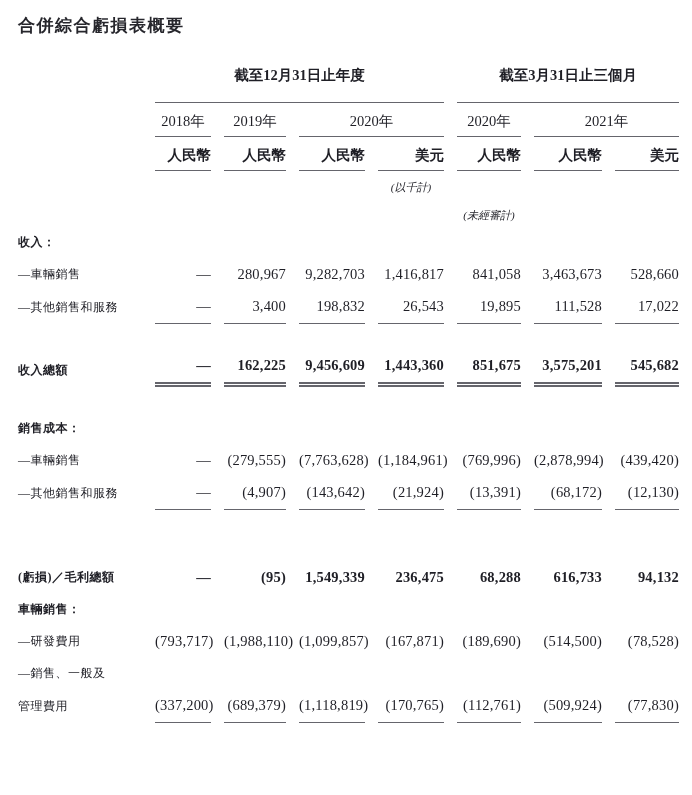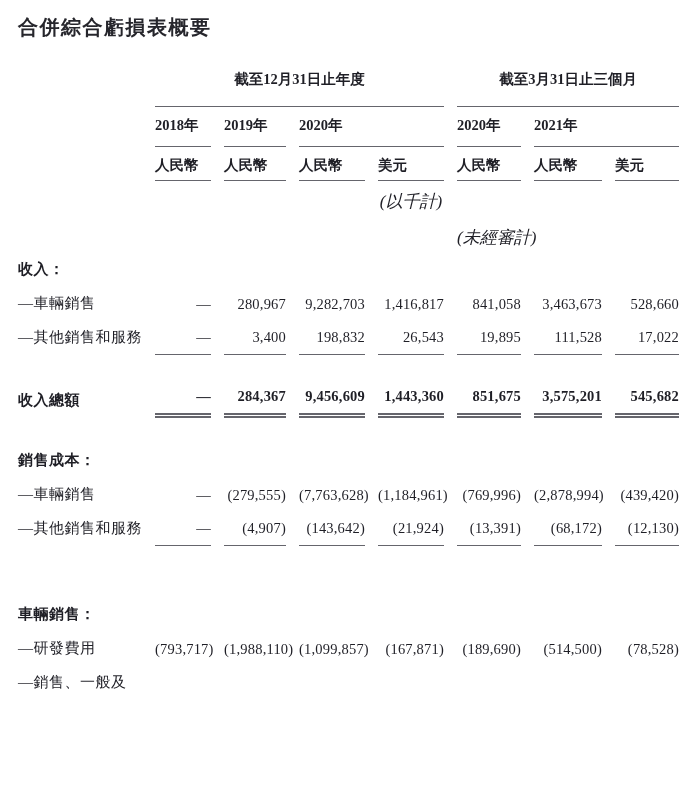--- a/index.html
+++ b/index.html
@@ -4,36 +4,36 @@
 <style>
   * { margin:0; padding:0; box-sizing:border-box; }
   html,body { background:#ffffff; }
   body {
     width:692px; height:795px; overflow:hidden;
     font-family:"Liberation Serif","DejaVu Serif",serif;
     color:#1f1f26;
   }
   .page { padding:14px 0 0 18px; width:692px; }
   .title {
-    font-size:20px; font-weight:bold; letter-spacing:1.5px;
+    font-size:17px; font-weight:bold; letter-spacing:1.5px;
     color:#26262c;
   }
   table.fin {
     border-collapse:separate; border-spacing:13px 0; table-layout:fixed;
     width:687px; margin-left:-13px; margin-top:26px;
   }
   th,td { font-size:14.5px; vertical-align:bottom; overflow:visible; }
   .u  { border-bottom:1.5px solid #65656c; }
   .uu { border-bottom:5px double #65656c; }
   th.grp { font-weight:bold; text-align:center; padding:3px 0 17px; white-space:nowrap; }
-  th.yr  { font-weight:bold; text-align:left; padding:9px 0 11px; white-space:nowrap; }
-  th.cur { font-weight:bold; text-align:left; padding:9px 0 5px; white-space:nowrap; }
-  td.note { font-style:italic; text-align:center; font-size:17px; padding:9px 0 4px; white-space:nowrap; }
+  th.yr  { font-weight:normal; text-align:center; padding:9px 0 5px; white-space:nowrap; }
+  th.cur { font-weight:bold; text-align:right; padding:9px 0 5px; white-space:nowrap; }
+  td.note { font-style:italic; text-align:center; font-size:11px; padding:9px 0 4px; white-space:nowrap; }
   td.lbl {
-    text-align:left; font-size:15px; padding:7px 0 8px; white-space:nowrap;
+    text-align:left; font-size:12px; padding:7px 0 8px; white-space:nowrap;
     letter-spacing:0.5px;
   }
   td.num { text-align:right; padding:7px 0 8px; white-space:nowrap; letter-spacing:0.2px; }
   .b { font-weight:bold; }
   .ind { padding-left:37px; }
   tr.spacer { height:26px; }
 </style>
 </head>
 <body>
 
@@ -114,21 +114,21 @@
           <td class="num u">198,832</td>
           <td class="num u">26,543</td>
           <td class="num u">19,895</td>
           <td class="num u">111,528</td>
           <td class="num u">17,022</td>
         </tr>
         <tr class="spacer"></tr>
         <tr>
           <td class="lbl b">收入總額</td>
           <td class="num b uu">—</td>
-          <td class="num b uu">284,367</td>
+          <td class="num b uu">162,225</td>
           <td class="num b uu">9,456,609</td>
           <td class="num b uu">1,443,360</td>
           <td class="num b uu">851,675</td>
           <td class="num b uu">3,575,201</td>
           <td class="num b uu">545,682</td>
         </tr>
         <tr class="spacer"></tr>
         <tr>
           <td class="lbl b">銷售成本：</td>
           <td class="num b"></td>
@@ -155,20 +155,30 @@
           <td class="num u">(4,907)</td>
           <td class="num u">(143,642)</td>
           <td class="num u">(21,924)</td>
           <td class="num u">(13,391)</td>
           <td class="num u">(68,172)</td>
           <td class="num u">(12,130)</td>
         </tr>
         <tr class="spacer"></tr>
         <tr class="spacer"></tr>
         <tr>
+          <td class="lbl b">(虧損)／毛利總額</td>
+          <td class="num b">—</td>
+          <td class="num b">(95)</td>
+          <td class="num b">1,549,339</td>
+          <td class="num b">236,475</td>
+          <td class="num b">68,288</td>
+          <td class="num b">616,733</td>
+          <td class="num b">94,132</td>
+        </tr>
+        <tr>
           <td class="lbl b">車輛銷售：</td>
           <td class="num b"></td>
           <td class="num b"></td>
           <td class="num b"></td>
           <td class="num b"></td>
           <td class="num b"></td>
           <td class="num b"></td>
           <td class="num b"></td>
         </tr>
         <tr>
@@ -184,16 +194,26 @@
         <tr>
           <td class="lbl">—銷售、一般及</td>
           <td class="num"></td>
           <td class="num"></td>
           <td class="num"></td>
           <td class="num"></td>
           <td class="num"></td>
           <td class="num"></td>
           <td class="num"></td>
         </tr>
+        <tr>
+          <td class="lbl ind">管理費用</td>
+          <td class="num u">(337,200)</td>
+          <td class="num u">(689,379)</td>
+          <td class="num u">(1,118,819)</td>
+          <td class="num u">(170,765)</td>
+          <td class="num u">(112,761)</td>
+          <td class="num u">(509,924)</td>
+          <td class="num u">(77,830)</td>
+        </tr>
         <tr class="spacer"></tr>
       </tbody>
   </table>
 </div>
 
 </body></html>

